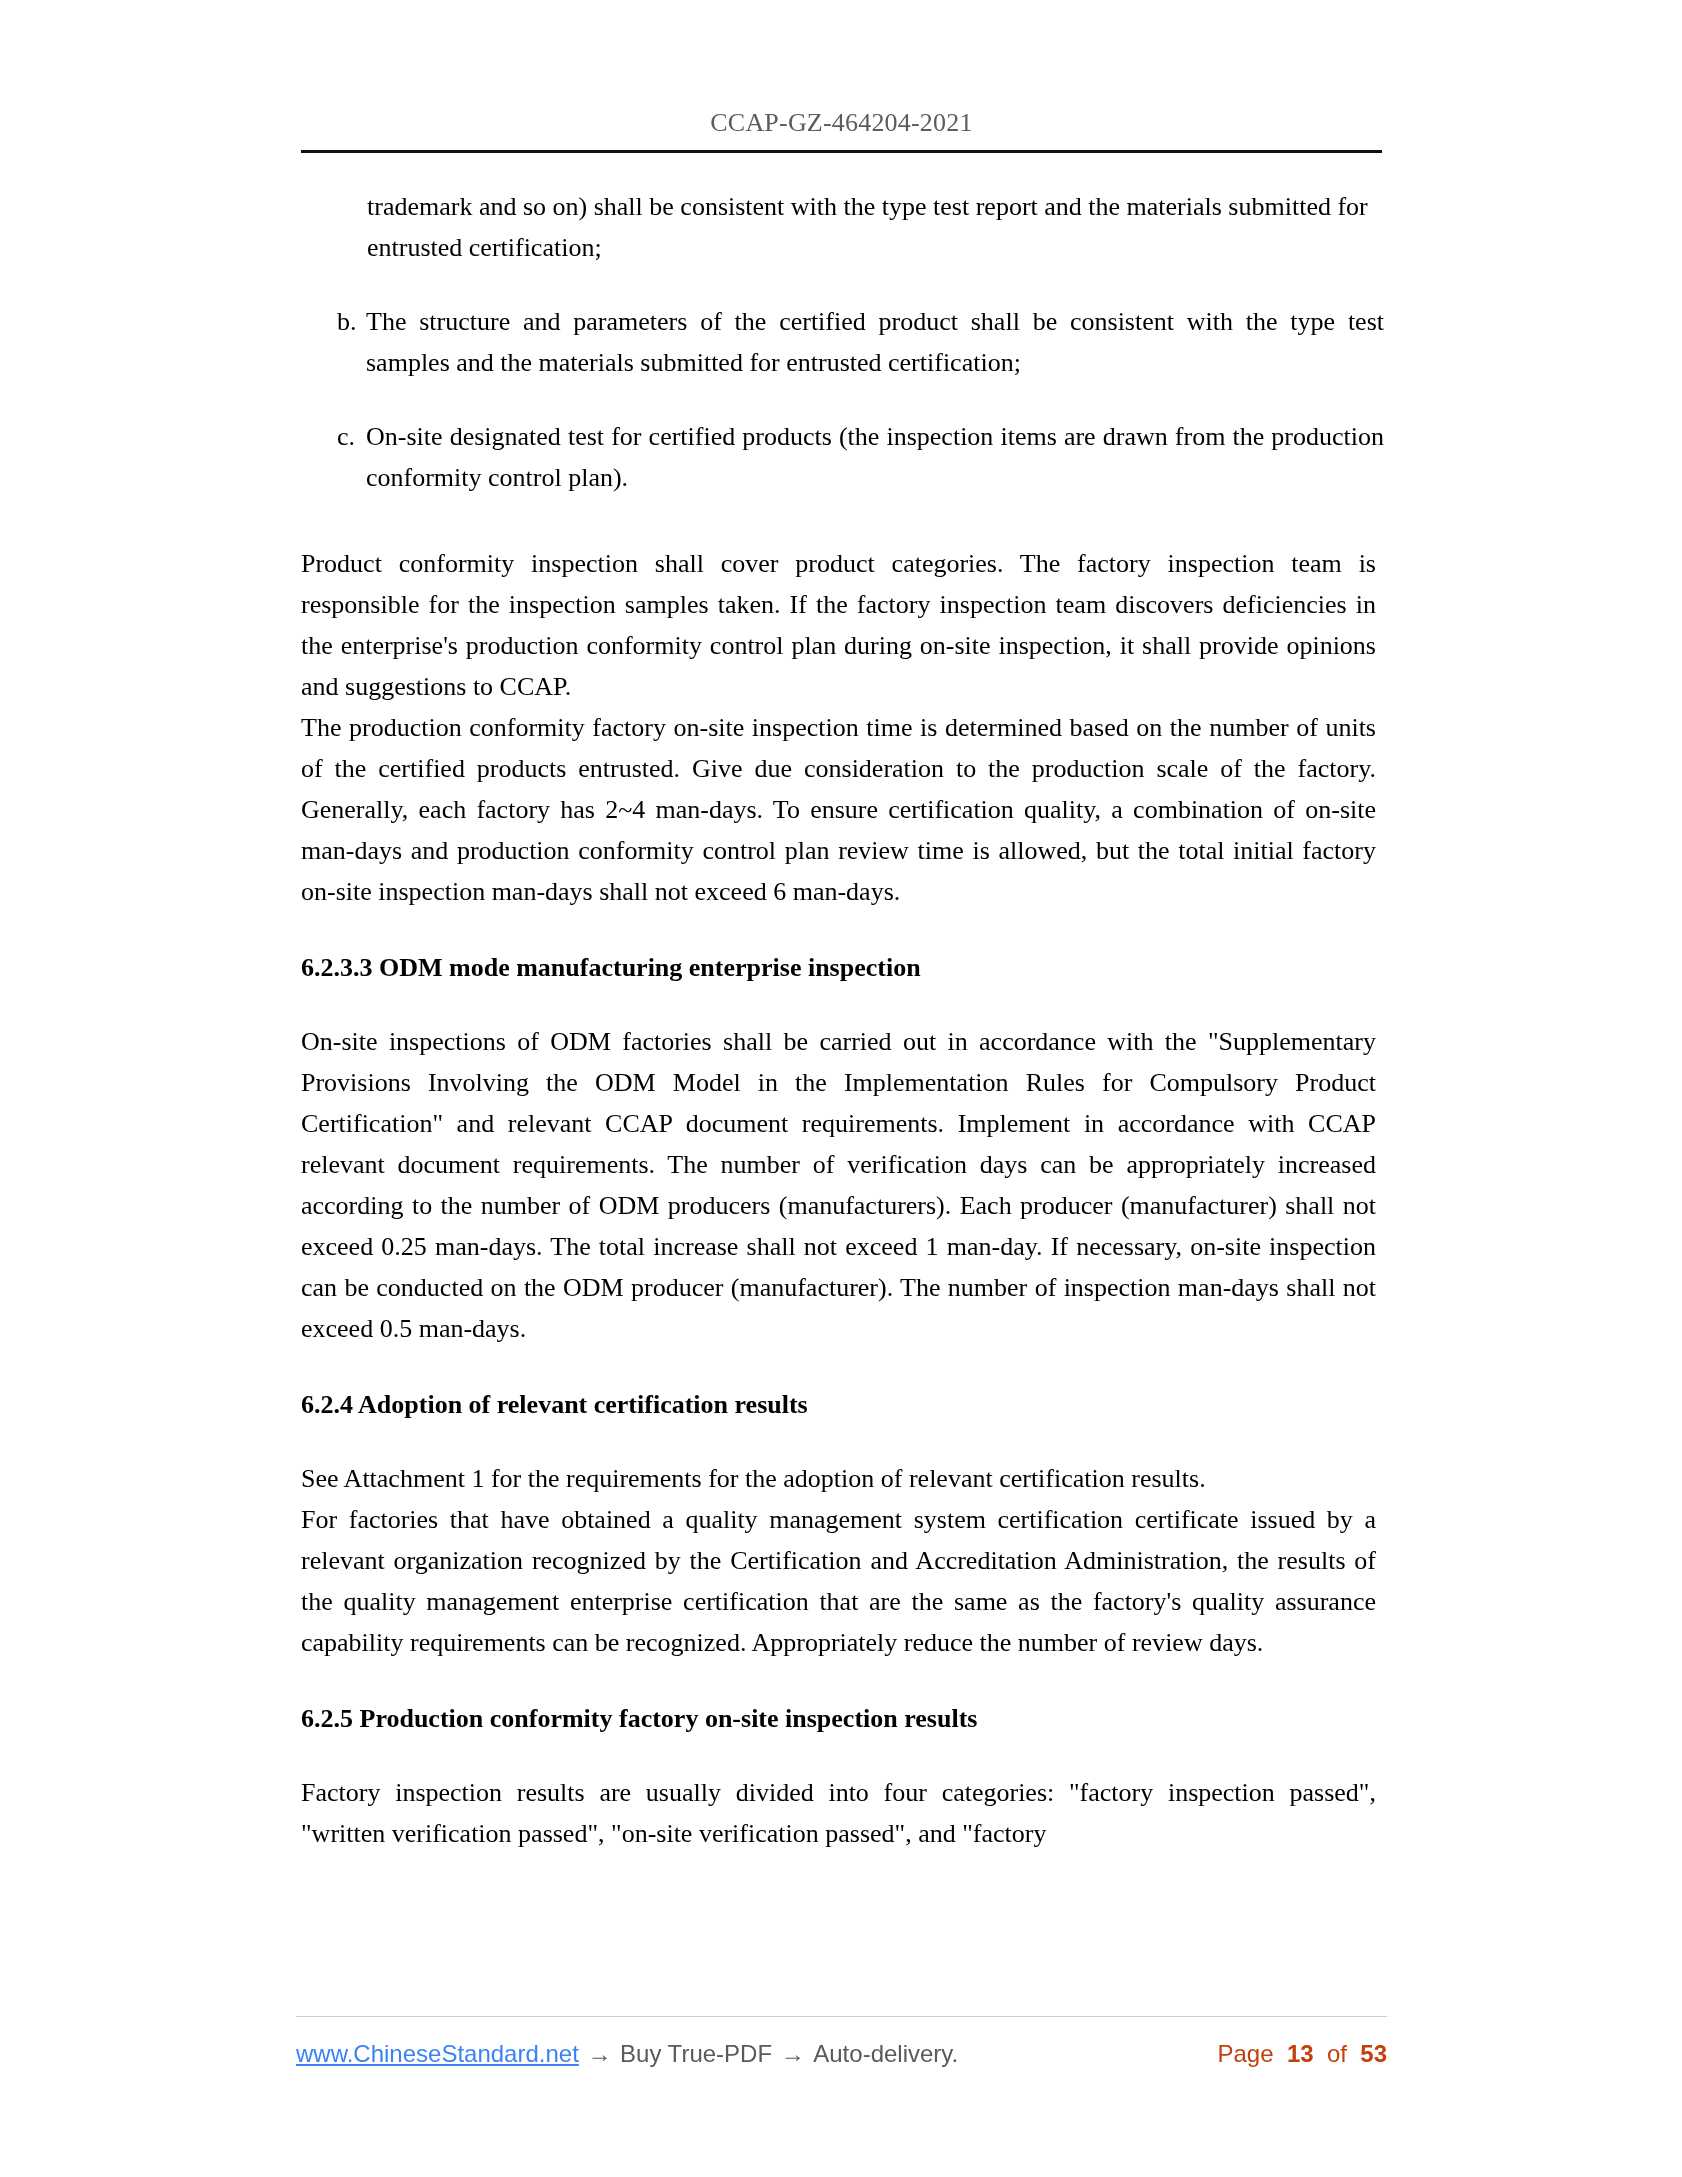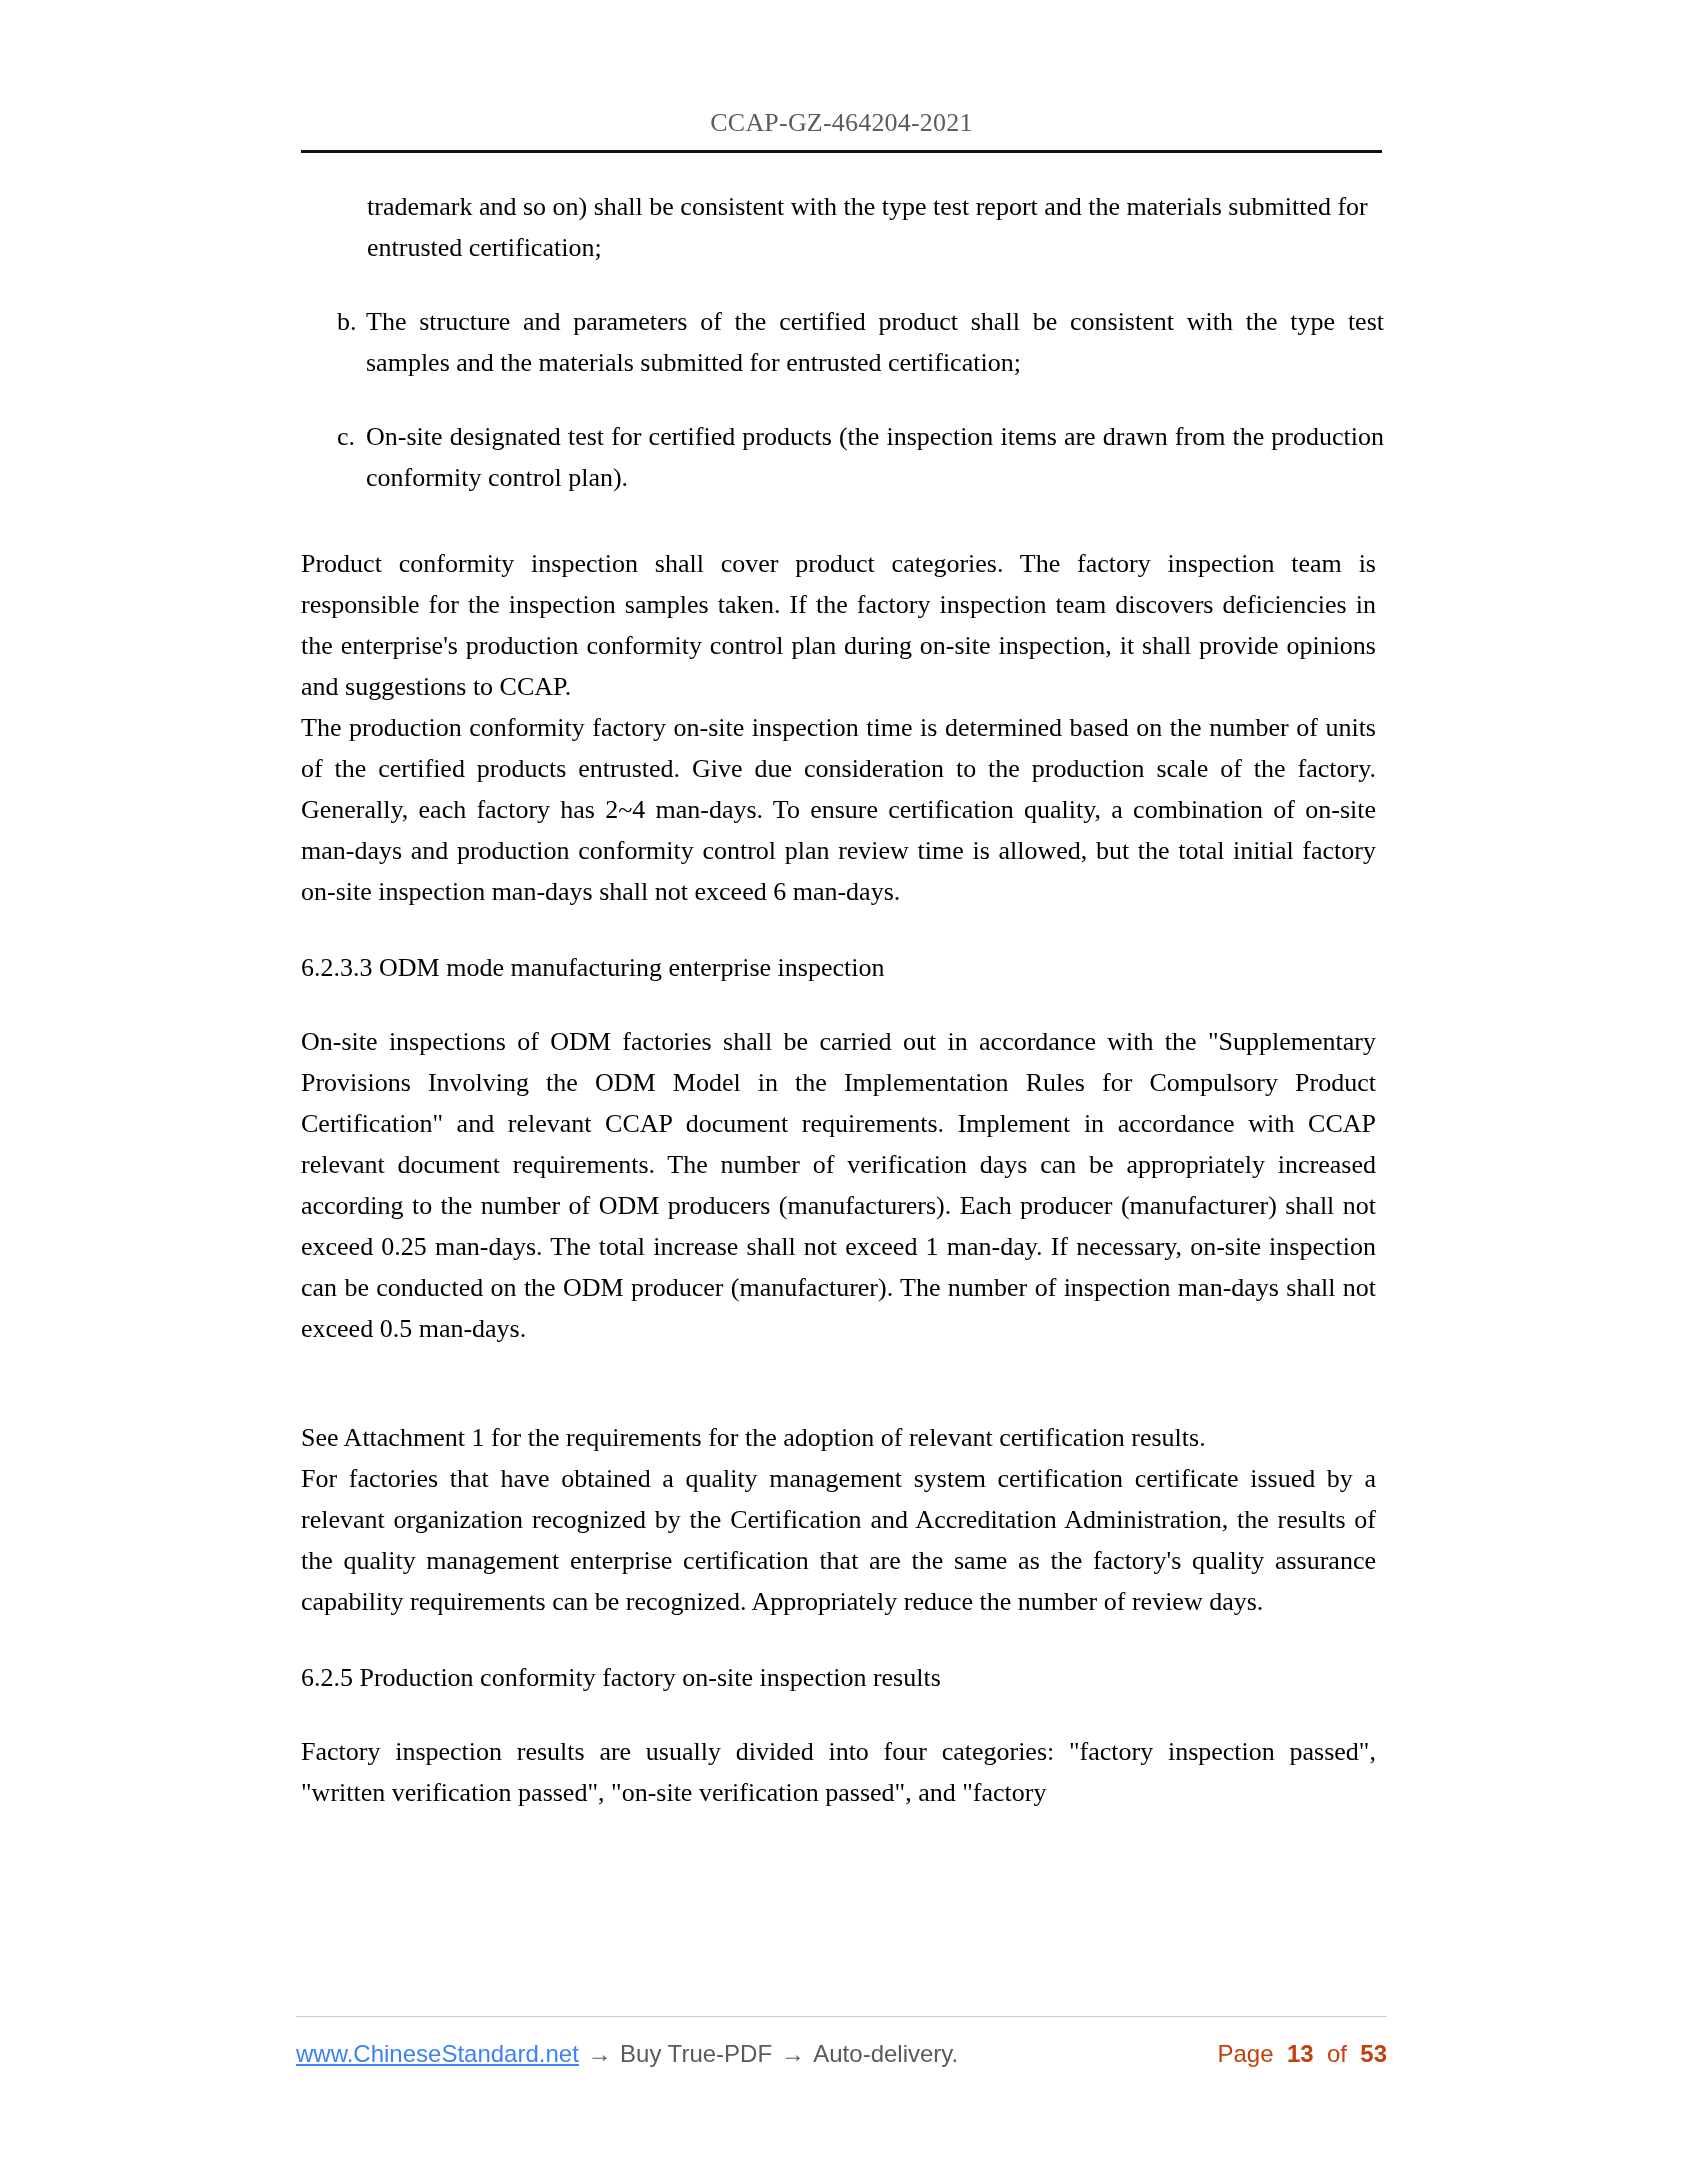--- a/index.html
+++ b/index.html
@@ -96,21 +96,21 @@
     line-height: 41px;
     text-align: justify;
     text-justify: inter-word;
     font-family: "Liberation Serif", "DejaVu Serif", serif;
   }
 
   h3.section-heading {
     margin: 0;
     font-size: 26px;
     line-height: 41px;
-    font-weight: normal;
+    font-weight: bold;
     text-align: left;
     font-family: "Liberation Serif", "DejaVu Serif", serif;
   }
 
   .space-before-heading { height: 35px; }
   .space-after-heading { height: 33px; }
 
   
   .footer {
     position: absolute;
@@ -178,20 +178,21 @@
 
     <p class="body-text gap-para">The production conformity factory on-site inspection time is determined based on the number of units of the certified products entrusted. Give due consideration to the production scale of the factory. Generally, each factory has 2~4 man-days. To ensure certification quality, a combination of on-site man-days and production conformity control plan review time is allowed, but the total initial factory on-site inspection man-days shall not exceed 6 man-days.</p>
 
     <div class="space-before-heading"></div>
     <h3 class="section-heading">6.2.3.3 ODM mode manufacturing enterprise inspection</h3>
     <div class="space-after-heading"></div>
 
     <p class="body-text gap-para">On-site inspections of ODM factories shall be carried out in accordance with the "Supplementary Provisions Involving the ODM Model in the Implementation Rules for Compulsory Product Certification" and relevant CCAP document requirements. Implement in accordance with CCAP relevant document requirements. The number of verification days can be appropriately increased according to the number of ODM producers (manufacturers). Each producer (manufacturer) shall not exceed 0.25 man-days. The total increase shall not exceed 1 man-day. If necessary, on-site inspection can be conducted on the ODM producer (manufacturer). The number of inspection man-days shall not exceed 0.5 man-days.</p>
 
     <div class="space-before-heading"></div>
+    <h3 class="section-heading">6.2.4 Adoption of relevant certification results</h3>
     <div class="space-after-heading"></div>
 
     <p class="body-text gap-para">See Attachment 1 for the requirements for the adoption of relevant certification results.</p>
 
     <p class="body-text gap-para">For factories that have obtained a quality management system certification certificate issued by a relevant organization recognized by the Certification and Accreditation Administration, the results of the quality management enterprise certification that are the same as the factory's quality assurance capability requirements can be recognized. Appropriately reduce the number of review days.</p>
 
     <div class="space-before-heading"></div>
     <h3 class="section-heading">6.2.5 Production conformity factory on-site inspection results</h3>
     <div class="space-after-heading"></div>
 

